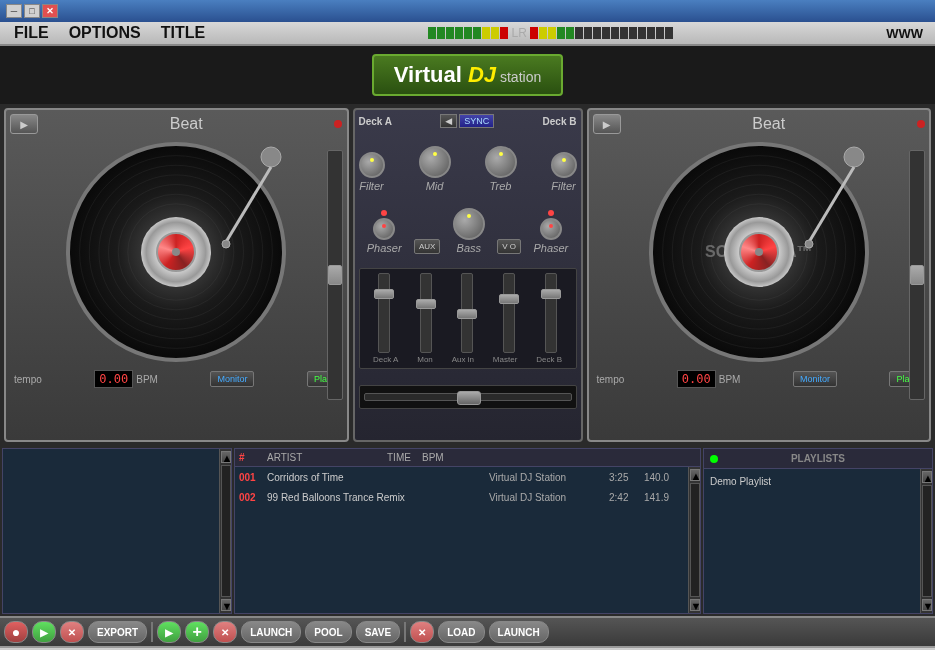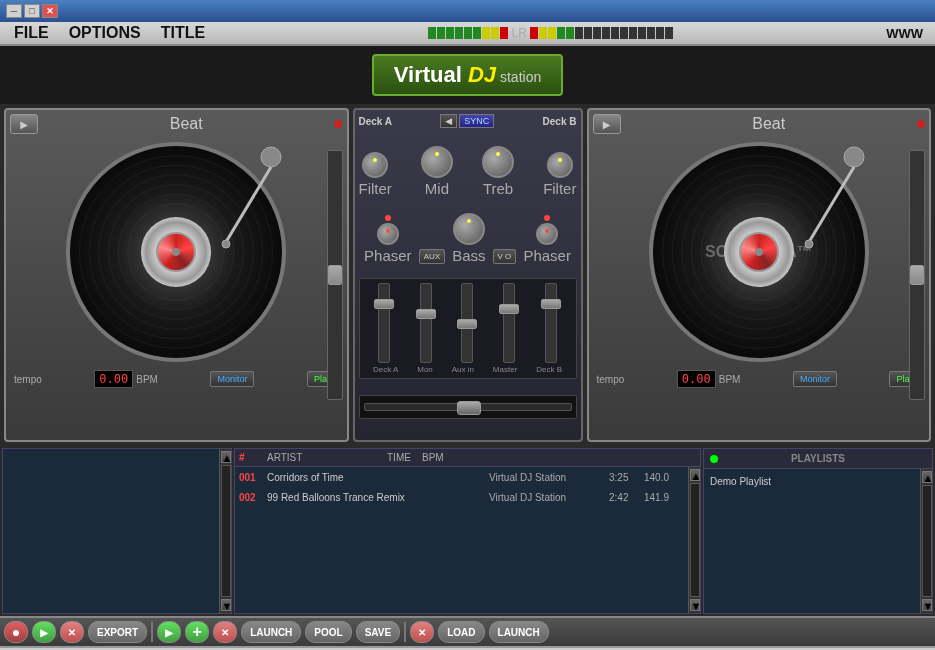--- a/index.html
+++ b/index.html
@@ -300,21 +300,21 @@
     .knob-dot {
       width: 4px; height: 4px;
       background: #ff4;
       border-radius: 50%;
       position: absolute;
       top: 4px;
       left: 50%;
       transform: translateX(-50%);
     }
 
-    .knob-label { color: #aaa; font-size: 15px; }
+    .knob-label { color: #aaa; font-size: 11px; font-style: italic; }
 
     .indicator-dot {
       width: 6px; height: 6px;
       border-radius: 50%;
     }
     .indicator-dot.red { background: #f44; }
 
     
     .channel-row {
       display: flex;

